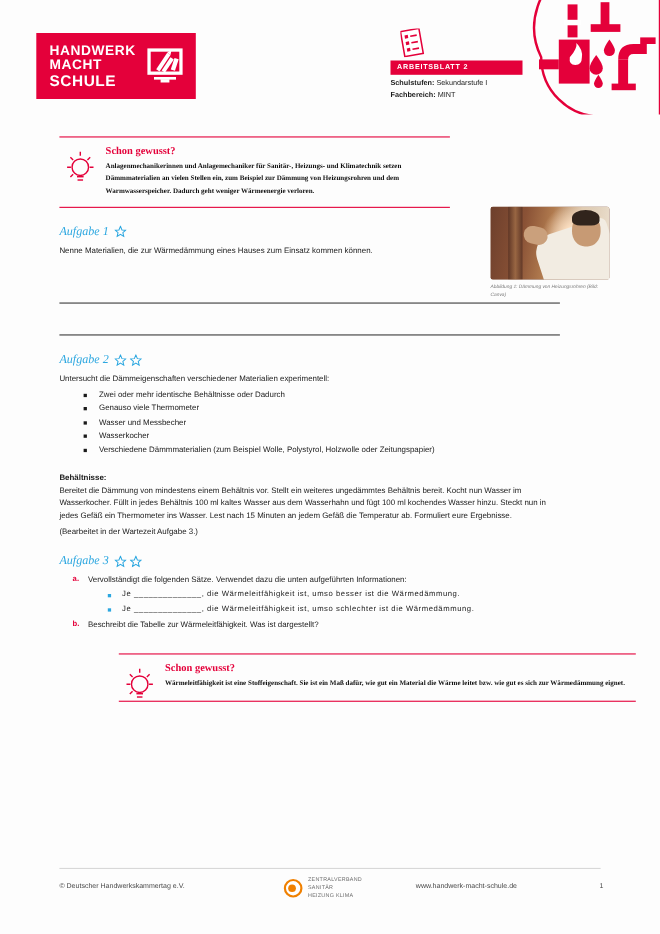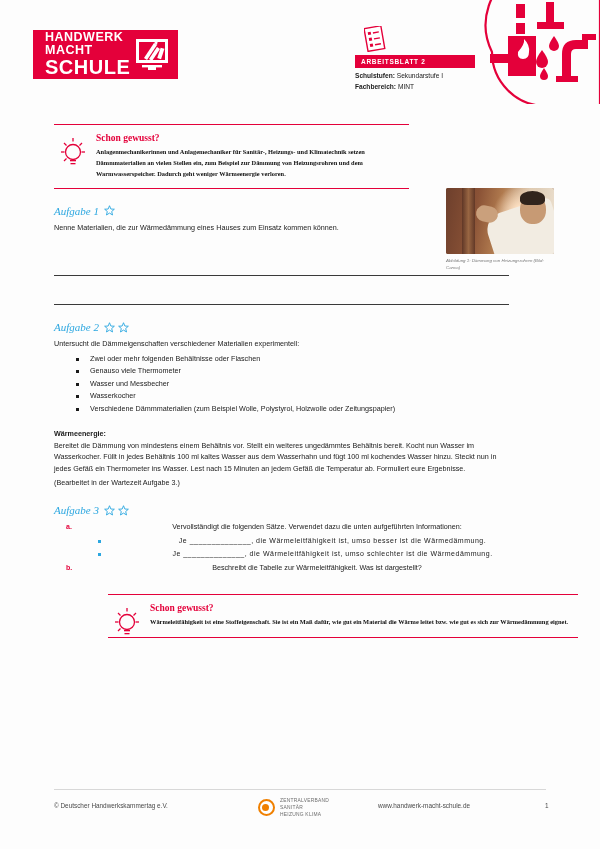--- a/index.html
+++ b/index.html
@@ -26,41 +26,41 @@
   
   .header {
     position: relative;
     height: 108px;
   }
   .brand-logo {
     position: absolute;
     left: 33px;
     top: 30px;
     width: 145px;
-    height: 49px;
+    height: 60px;
     background: #e4003a;
     display: flex;
     align-items: center;
     padding: 0 6px;
     box-sizing: border-box;
   }
   .brand-text {
     flex: 1 1 auto;
     padding-left: 6px;
   }
   .brand-line {
     color: #ffffff;
     font-weight: bold;
     letter-spacing: 0.5px;
     line-height: 1.04;
     font-family: "Liberation Sans", sans-serif;
   }
   .brand-line.l1 { font-size: 12.5px; }
   .brand-line.l2 { font-size: 12.5px; }
-  .brand-line.l3 { font-size: 20px; }
+  .brand-line.l3 { font-size: 14px; }
   .brand-mark {
     width: 44px;
     height: 38px;
     flex: 0 0 auto;
     display: block;
   }
 
   .sheet-tag-wrap {
     position: absolute;
     left: 355px;
@@ -293,21 +293,20 @@
     font-size: 7.2px;
     line-height: 1.62;
     margin-top: 2px;
     width: 460px;
   }
   ol.alpha {
     list-style: none;
     margin: 5px 0 0 0;
     padding: 0 0 0 12px;
     counter-reset: alpha;
-    text-align: center;
   }
   ol.alpha > li {
     position: relative;
     font-size: 7.2px;
     line-height: 1.7;
     padding-left: 14px;
     margin-bottom: 1px;
   }
   ol.alpha > li > .marker {
     position: absolute;
@@ -534,28 +533,28 @@
           <path d="M6 0.8 L7.5 4.4 L11.3 4.6 L8.4 7.1 L9.3 10.9 L6 8.8 L2.7 10.9 L3.6 7.1 L0.7 4.6 L4.5 4.4 Z" fill="none" stroke="#2ca7e0" stroke-width="1"></path>
         </svg>
         <svg class="star" viewBox="0 0 12 12">
           <path d="M6 0.8 L7.5 4.4 L11.3 4.6 L8.4 7.1 L9.3 10.9 L6 8.8 L2.7 10.9 L3.6 7.1 L0.7 4.6 L4.5 4.4 Z" fill="none" stroke="#2ca7e0" stroke-width="1"></path>
         </svg>
       </span>
     </div>
     <div class="task-intro">Untersucht die Dämmeigenschaften verschiedener Materialien experimentell:</div>
 
     <ul class="matlist">
-      <li>Zwei oder mehr folgenden Behältnisse oder Flaschen</li>
+      <li>Zwei oder mehr identische Behältnisse oder Dadurch</li>
       <li>Genauso viele Thermometer</li>
       <li>Wasser und Messbecher</li>
       <li>Wasserkocher</li>
       <li>Verschiedene Dämmmaterialien (zum Beispiel Wolle, Polystyrol, Holzwolle oder Zeitungspapier)</li>
     </ul>
 
-    <div class="subhead">Wärmeenergie:</div>
+    <div class="subhead">Behältnisse:</div>
     <div class="para">Bereitet die Dämmung von mindestens einem Behältnis vor. Stellt ein weiteres ungedämmtes Behältnis bereit. Kocht nun Wasser im Wasserkocher. Füllt in jedes Behältnis 100 ml kaltes Wasser aus dem Wasserhahn und fügt 100 ml kochendes Wasser hinzu. Steckt nun in jedes Gefäß ein Thermometer ins Wasser. Lest nach 15 Minuten an jedem Gefäß die Temperatur ab. Formuliert eure Ergebnisse.</div>
     <div class="para">(Bearbeitet in der Wartezeit Aufgabe 3.)</div>
 
     <div class="task-head">
       <span class="task-label">Aufgabe 3</span>
       <span class="stars">
         <svg class="star" viewBox="0 0 12 12">
           <path d="M6 0.8 L7.5 4.4 L11.3 4.6 L8.4 7.1 L9.3 10.9 L6 8.8 L2.7 10.9 L3.6 7.1 L0.7 4.6 L4.5 4.4 Z" fill="none" stroke="#2ca7e0" stroke-width="1"></path>
         </svg>
         <svg class="star" viewBox="0 0 12 12">

